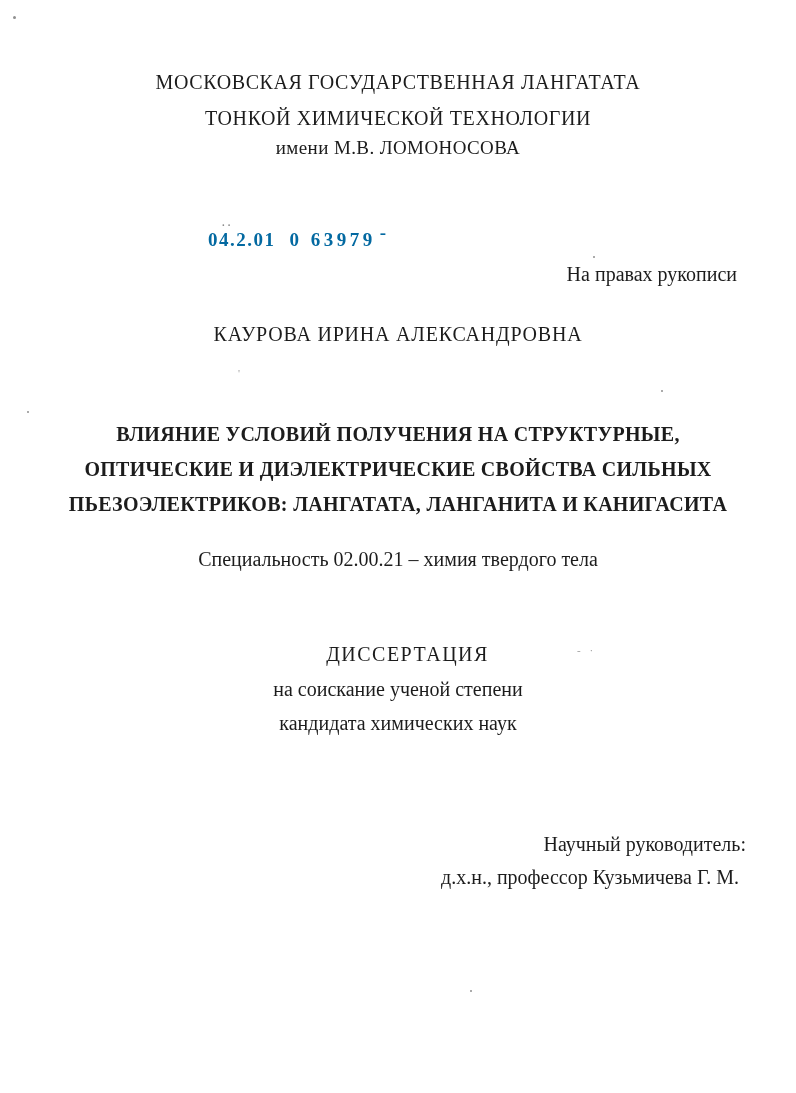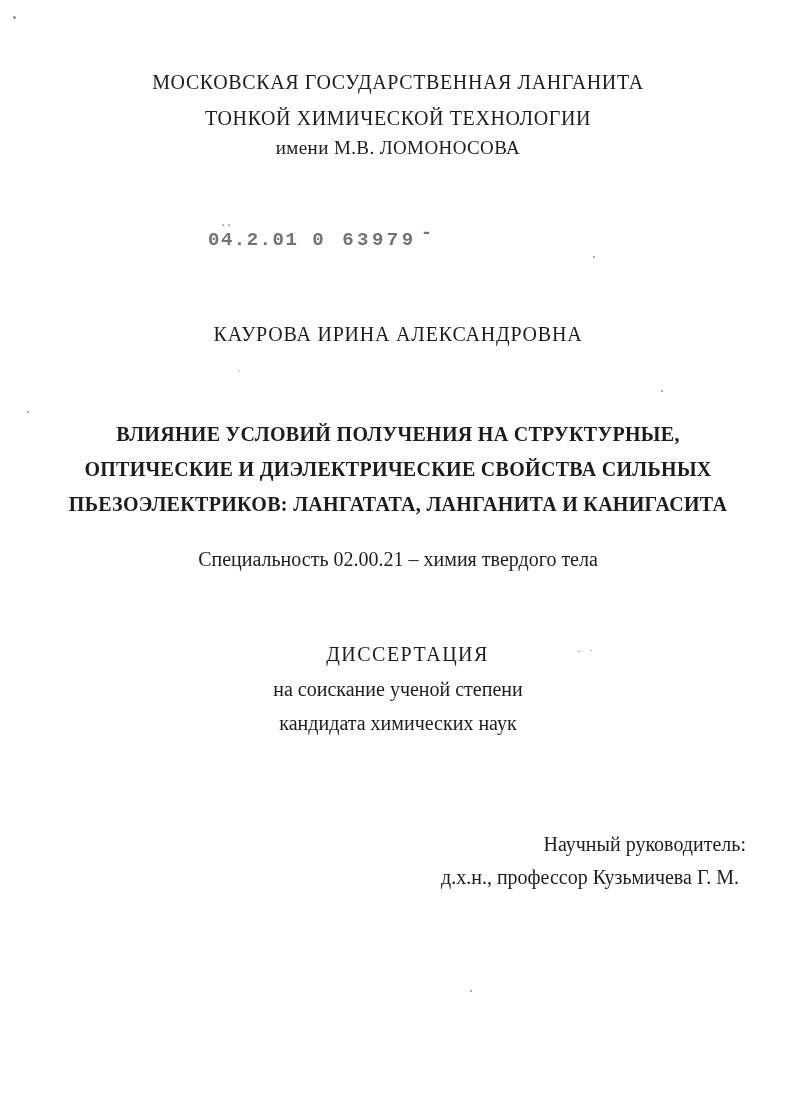--- a/index.html
+++ b/index.html
@@ -29,24 +29,24 @@
     letter-spacing: 0.6px;
   }
   .inst-line-3 {
     font-size: 19px;
     letter-spacing: 0.4px;
   }
   .stamp {
     position: absolute;
     left: 208px;
     top: 229px;
-    font-family: Liberation Mono, monospace;
+    font-family: Liberation Serif, serif;
     font-size: 19px;
     font-weight: 700;
-    color: #737373;
+    color: #0369a1;
     letter-spacing: 1.5px;
     white-space: nowrap;
   }
   .stamp .stamp-number {
     margin-left: 14px;
     letter-spacing: 3.5px;
   }
   .stamp .stamp-dash {
     display: inline-block;
     transform: translateY(-7px);
@@ -135,29 +135,30 @@
     height: 3px;
     border-radius: 50%;
     background: #8f8f8f;
   }
 </style>
 </head>
 <body>
 
 <div class="scan-page">
 
-  <div class="line inst-line" style="top:71px">МОСКОВСКАЯ ГОСУДАРСТВЕННАЯ ЛАНГАНИТА</div>
+  <div class="line inst-line" style="top:71px">МОСКОВСКАЯ ГОСУДАРСТВЕННАЯ ЛАНГАТАТА</div>
   <div class="line inst-line" style="top:107px">ТОНКОЙ ХИМИЧЕСКОЙ ТЕХНОЛОГИИ</div>
   <div class="line inst-line-3 line" style="top:137px">имени М.В. ЛОМОНОСОВА</div>
 
   <div class="stamp-dots">··</div>
   <div class="stamp">
     <span>04.2.01</span><span class="stamp-number">0 63979</span><span class="stamp-dash">-</span>
   </div>
 
+  <div class="manuscript-note">На правах рукописи</div>
 
   <div class="line author-name">КАУРОВА ИРИНА АЛЕКСАНДРОВНА</div>
 
   <div class="title-block">
     <div class="title-line">ВЛИЯНИЕ УСЛОВИЙ ПОЛУЧЕНИЯ НА СТРУКТУРНЫЕ,</div>
     <div class="title-line">ОПТИЧЕСКИЕ И ДИЭЛЕКТРИЧЕСКИЕ СВОЙСТВА СИЛЬНЫХ</div>
     <div class="title-line">ПЬЕЗОЭЛЕКТРИКОВ: ЛАНГАТАТА, ЛАНГАНИТА И КАНИГАСИТА</div>
   </div>
 
   <div class="line specialty">Специальность 02.00.21 – химия твердого тела</div>

